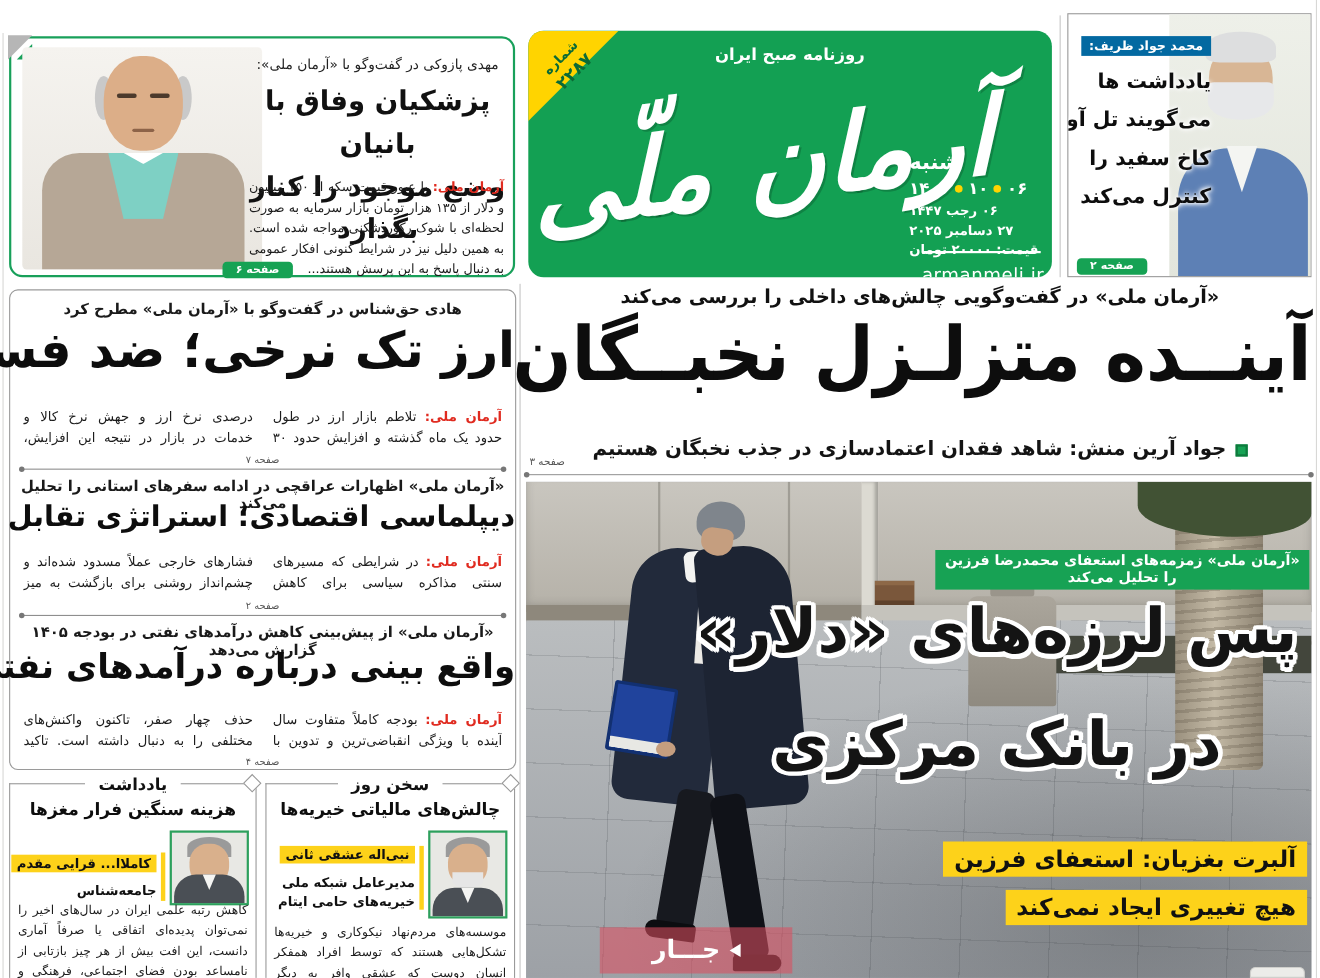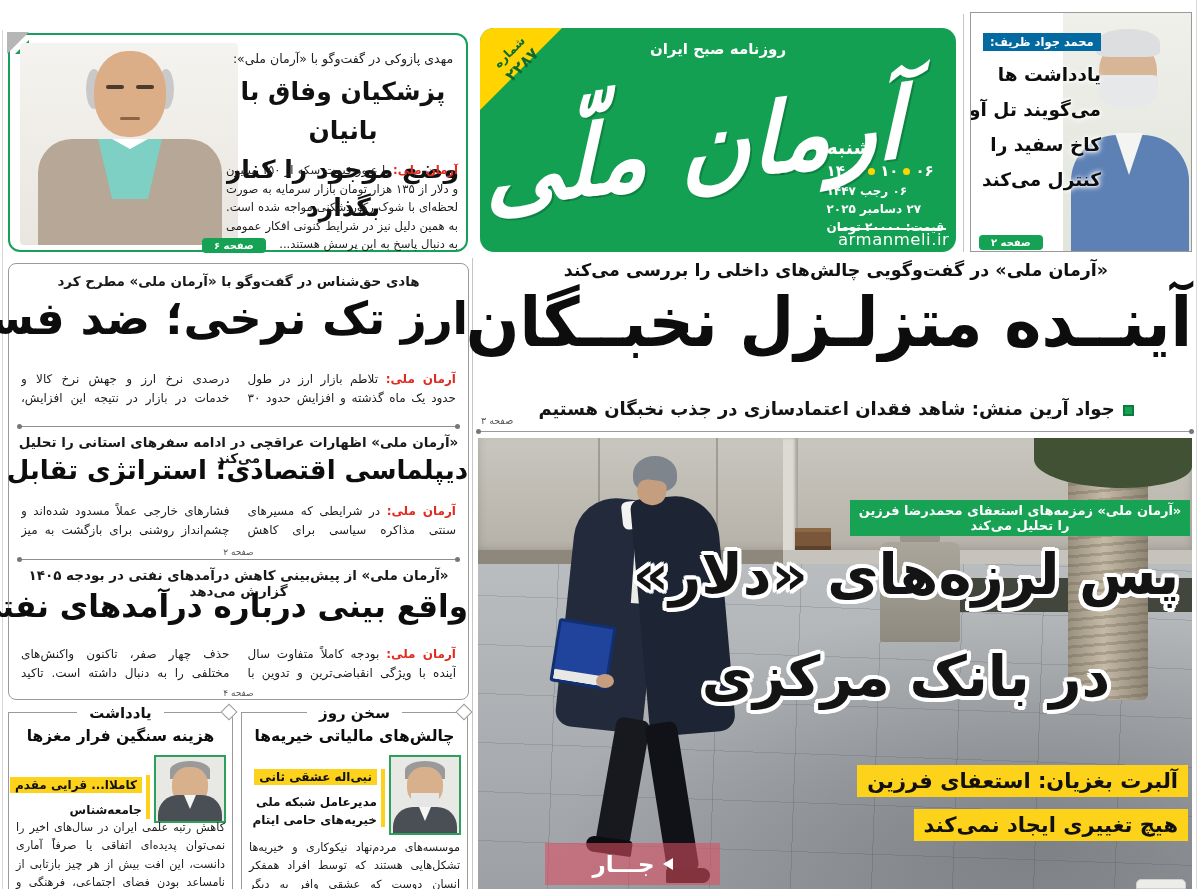--- a/index.html
+++ b/index.html
@@ -25,21 +25,21 @@
               transform:rotate(-7deg) skewX(-6deg); white-space:nowrap;
               text-shadow:2px 2px 0 rgba(0,0,0,.18); }
   .m-dates { position:absolute; right:12px; top:108px; display:flex; flex-direction:column;
              align-items:flex-end; gap:4px; color:#fff; }
   .m-week { font-size:19px; font-weight:bold; }
   .m-solar { direction:ltr; display:flex; align-items:center; gap:5px;
              font-size:15px; font-weight:bold; }
   .m-dot { width:7px; height:7px; border-radius:50%; background:#ffd400; display:inline-block; }
   .m-sm { font-size:12px; font-weight:bold; }
   .m-site { position:absolute; right:10px; top:200px; width:108px; text-align:right;
-            border-top:2px solid #fff; padding-top:0; color:#fff; font-size:16.5px;
+            border-top:2px solid #fff; padding-top:10px; color:#fff; font-size:16.5px;
             letter-spacing:.5px; direction:ltr; }
 
   
   .tl-box { position:absolute; left:8px; top:33px; width:460px; height:219px;
             border:2px solid #18a05a; border-radius:12px; background:#fff; }
   .tl-fold-g { position:absolute; left:-3px; top:-3px; width:0; height:0;
                border-top:22px solid #b6b6b6; border-right:22px solid transparent; }
   .tl-fold-green { position:absolute; left:5px; top:5px; width:0; height:0;
                border-bottom:14px solid #18a05a; border-left:14px solid transparent; }
   .tl-photo { position:absolute; left:10px; top:8px; width:218px; height:202px;
@@ -316,20 +316,21 @@
   <div class="lead-sep dotsep"></div>
 
   <div class="col-box">
 
     <div class="s-kicker" style="top:9px;">هادی حق‌شناس در گفت‌وگو با «آرمان ملی» مطرح کرد</div>
     <div class="s-head" style="top:28px; font-size:45px;">ارز تک نرخی؛ ضد فساد</div>
     <div class="s-body" style="top:106px; height:44px;">
       <span class="lead-red">آرمان ملی:</span>
       <span>تلاطم بازار ارز در طول حدود یک ماه گذشته و افزایش حدود ۳۰ درصدی نرخ ارز و جهش نرخ کالا و خدمات در بازار در نتیجه این افزایش، باعث وضعیت اقتصادی نامطلوبی شده است. از سوی دیگر...</span>
     </div>
+    <div class="s-page" style="top:150px;">صفحه ۷</div>
     <div class="s-sep dotsep" style="top:162px;"></div>
 
     <div class="s-kicker" style="top:170px;">«آرمان ملی» اظهارات عراقچی در ادامه سفرهای استانی را تحلیل می‌کند</div>
     <div class="s-head" style="top:191px; font-size:26px;">دیپلماسی اقتصادی؛ استراتژی تقابل با تحریم‌ها</div>
     <div class="s-body" style="top:238px; height:44px;">
       <span class="lead-red">آرمان ملی:</span>
       <span>در شرایطی که مسیرهای سنتی مذاکره سیاسی برای کاهش فشارهای خارجی عملاً مسدود شده‌اند و چشم‌انداز روشنی برای بازگشت به میز گفت‌وگوها تا امروز کم‌رنگ است جمهوری اسلامی...</span>
     </div>
     <div class="s-page" style="top:283px;">صفحه ۲</div>
     <div class="s-sep dotsep" style="top:295px;"></div>

